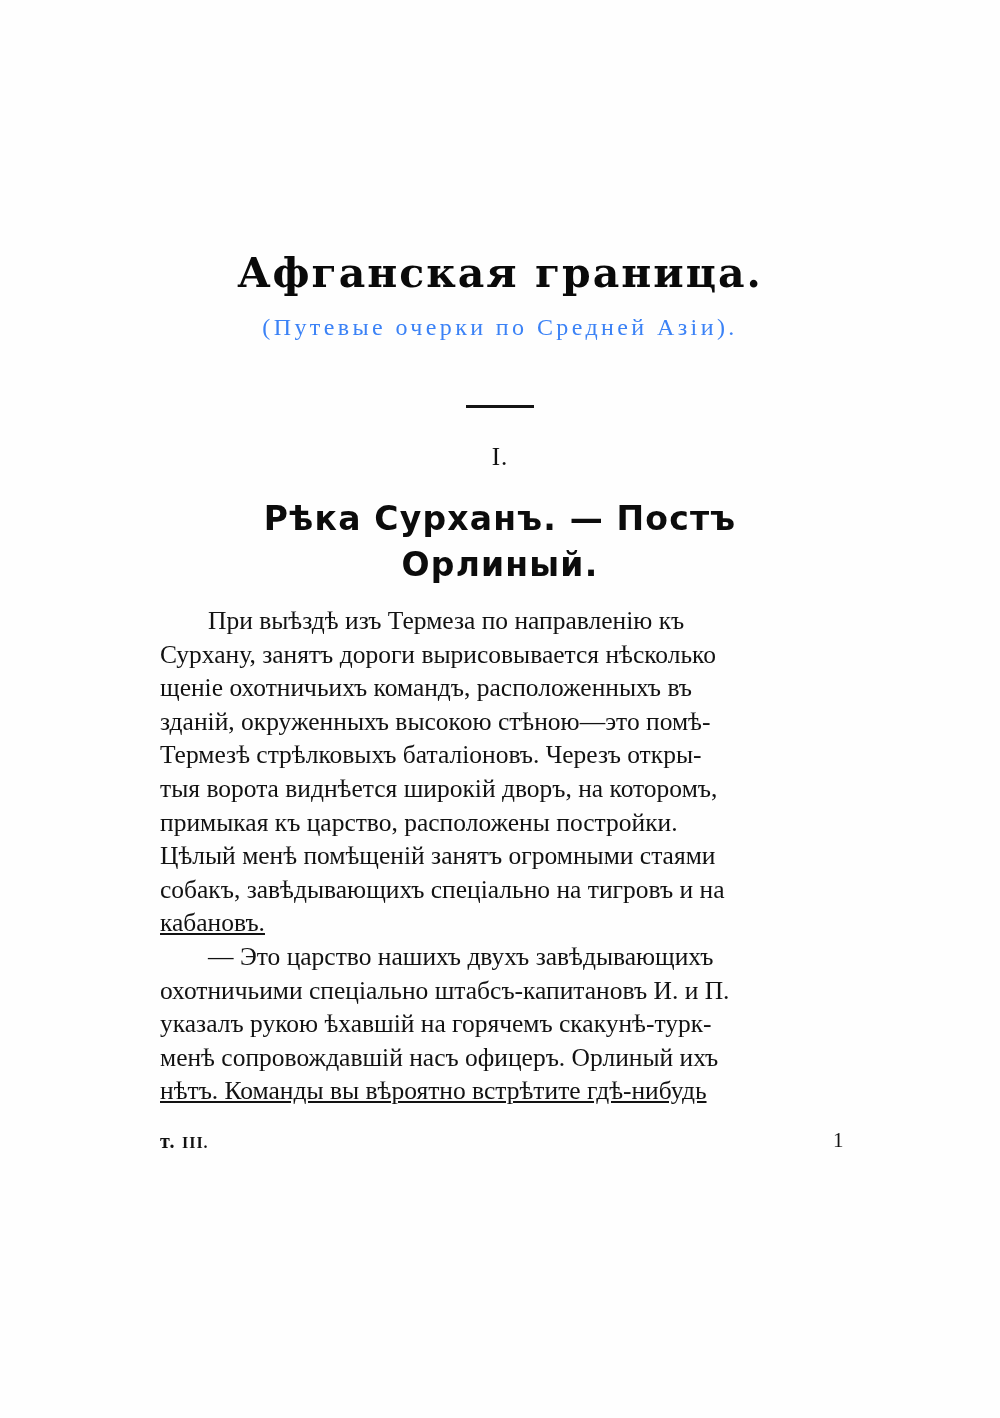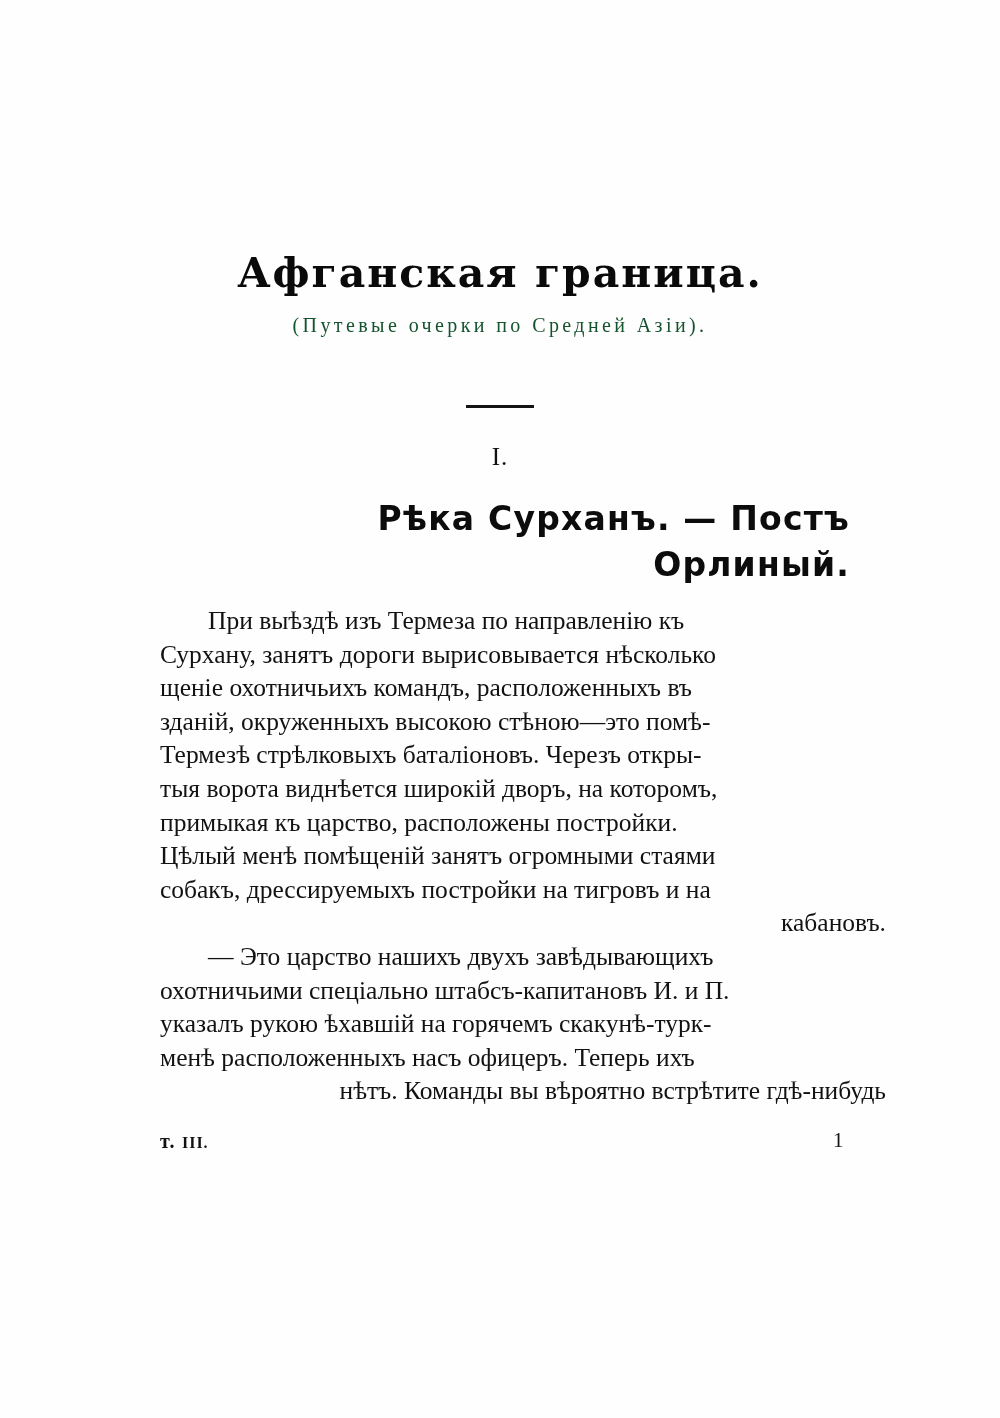--- a/index.html
+++ b/index.html
@@ -31,23 +31,23 @@
     font-size: 41px;
     letter-spacing: 2.0px;
     color: #0a0a0a;
     line-height: 1.05;
     white-space: nowrap;
   }
   .book-subtitle {
     margin-top: 19px;
     font-family: "Liberation Serif", "DejaVu Serif", serif;
     font-weight: 400;
-    font-size: 20px;
+    font-size: 24px;
     letter-spacing: 3.4px;
-    color: #14532d;
+    color: #3b82f6;
     white-space: nowrap;
   }
 
   
   .divider-wrap {
     position: absolute;
     left: 0;
     right: 0;
     top: 396px;
     text-align: center;
@@ -70,21 +70,21 @@
     font-family: "Liberation Serif", "DejaVu Serif", serif;
     font-size: 25px;
     letter-spacing: 1px;
     color: #111111;
   }
   .chapter-title {
     position: absolute;
     left: 150px;
     width: 700px;
     top: 496px;
-    text-align: right;
+    text-align: center;
     font-family: "DejaVu Sans", "Liberation Sans", sans-serif;
     font-weight: 700;
     font-size: 33px;
     letter-spacing: 1.2px;
     line-height: 1.39;
     color: #0c0c0c;
   }
 
   
   .body-text {
@@ -110,21 +110,22 @@
   .body-text p > .ln {
     display: block;
     text-align: justify;
     text-indent: 0;
     white-space: nowrap;
   }
   .body-text p > .ln.first {
     text-indent: 48px;
   }
   .body-text p > .ln.last {
-    text-align: right;
+    text-align: left;
+    text-decoration: underline;
   }
   .body-text p > .ln::after {
     content: "";
     display: inline-block;
     width: 100%;
     height: 0;
   }
   .body-text p > .ln.last::after {
     display: none;
   }
@@ -180,28 +181,28 @@
   <div class="body-text">
     <p>
       <span class="ln first">При выѣздѣ изъ Термеза по направленію къ</span>
       <span class="ln">Сурхану, занятъ дороги вырисовывается нѣсколько</span>
       <span class="ln">щеніе охотничьихъ командъ, расположенныхъ въ</span>
       <span class="ln">зданій, окруженныхъ высокою стѣною—это помѣ-</span>
       <span class="ln">Термезѣ стрѣлковыхъ баталіоновъ. Черезъ откры-</span>
       <span class="ln">тыя ворота виднѣется широкій дворъ, на которомъ,</span>
       <span class="ln">примыкая къ царство, расположены постройки.</span>
       <span class="ln">Цѣлый менѣ помѣщеній занятъ огромными стаями</span>
-      <span class="ln">собакъ, дрессируемыхъ постройки на тигровъ и на</span>
+      <span class="ln">собакъ, завѣдывающихъ спеціально на тигровъ и на</span>
       <span class="ln last">кабановъ.</span>
     </p>
     <p>
       <span class="ln first">— Это царство нашихъ двухъ завѣдывающихъ</span>
       <span class="ln">охотничьими спеціально штабсъ-капитановъ И. и П.</span>
       <span class="ln">указалъ рукою ѣхавшій на горячемъ скакунѣ-турк-</span>
-      <span class="ln">менѣ расположенныхъ насъ офицеръ. Теперь ихъ</span>
+      <span class="ln">менѣ сопровождавшій насъ офицеръ. Орлиный ихъ</span>
       <span class="ln last">нѣтъ. Команды вы вѣроятно встрѣтите гдѣ-нибудь</span>
     </p>
   </div>
 
   <div class="footer">
     <div class="signature-mark">
       <span>т.</span>
       <span class="roman">III.</span>
     </div>
     <div class="page-number">1</div>

